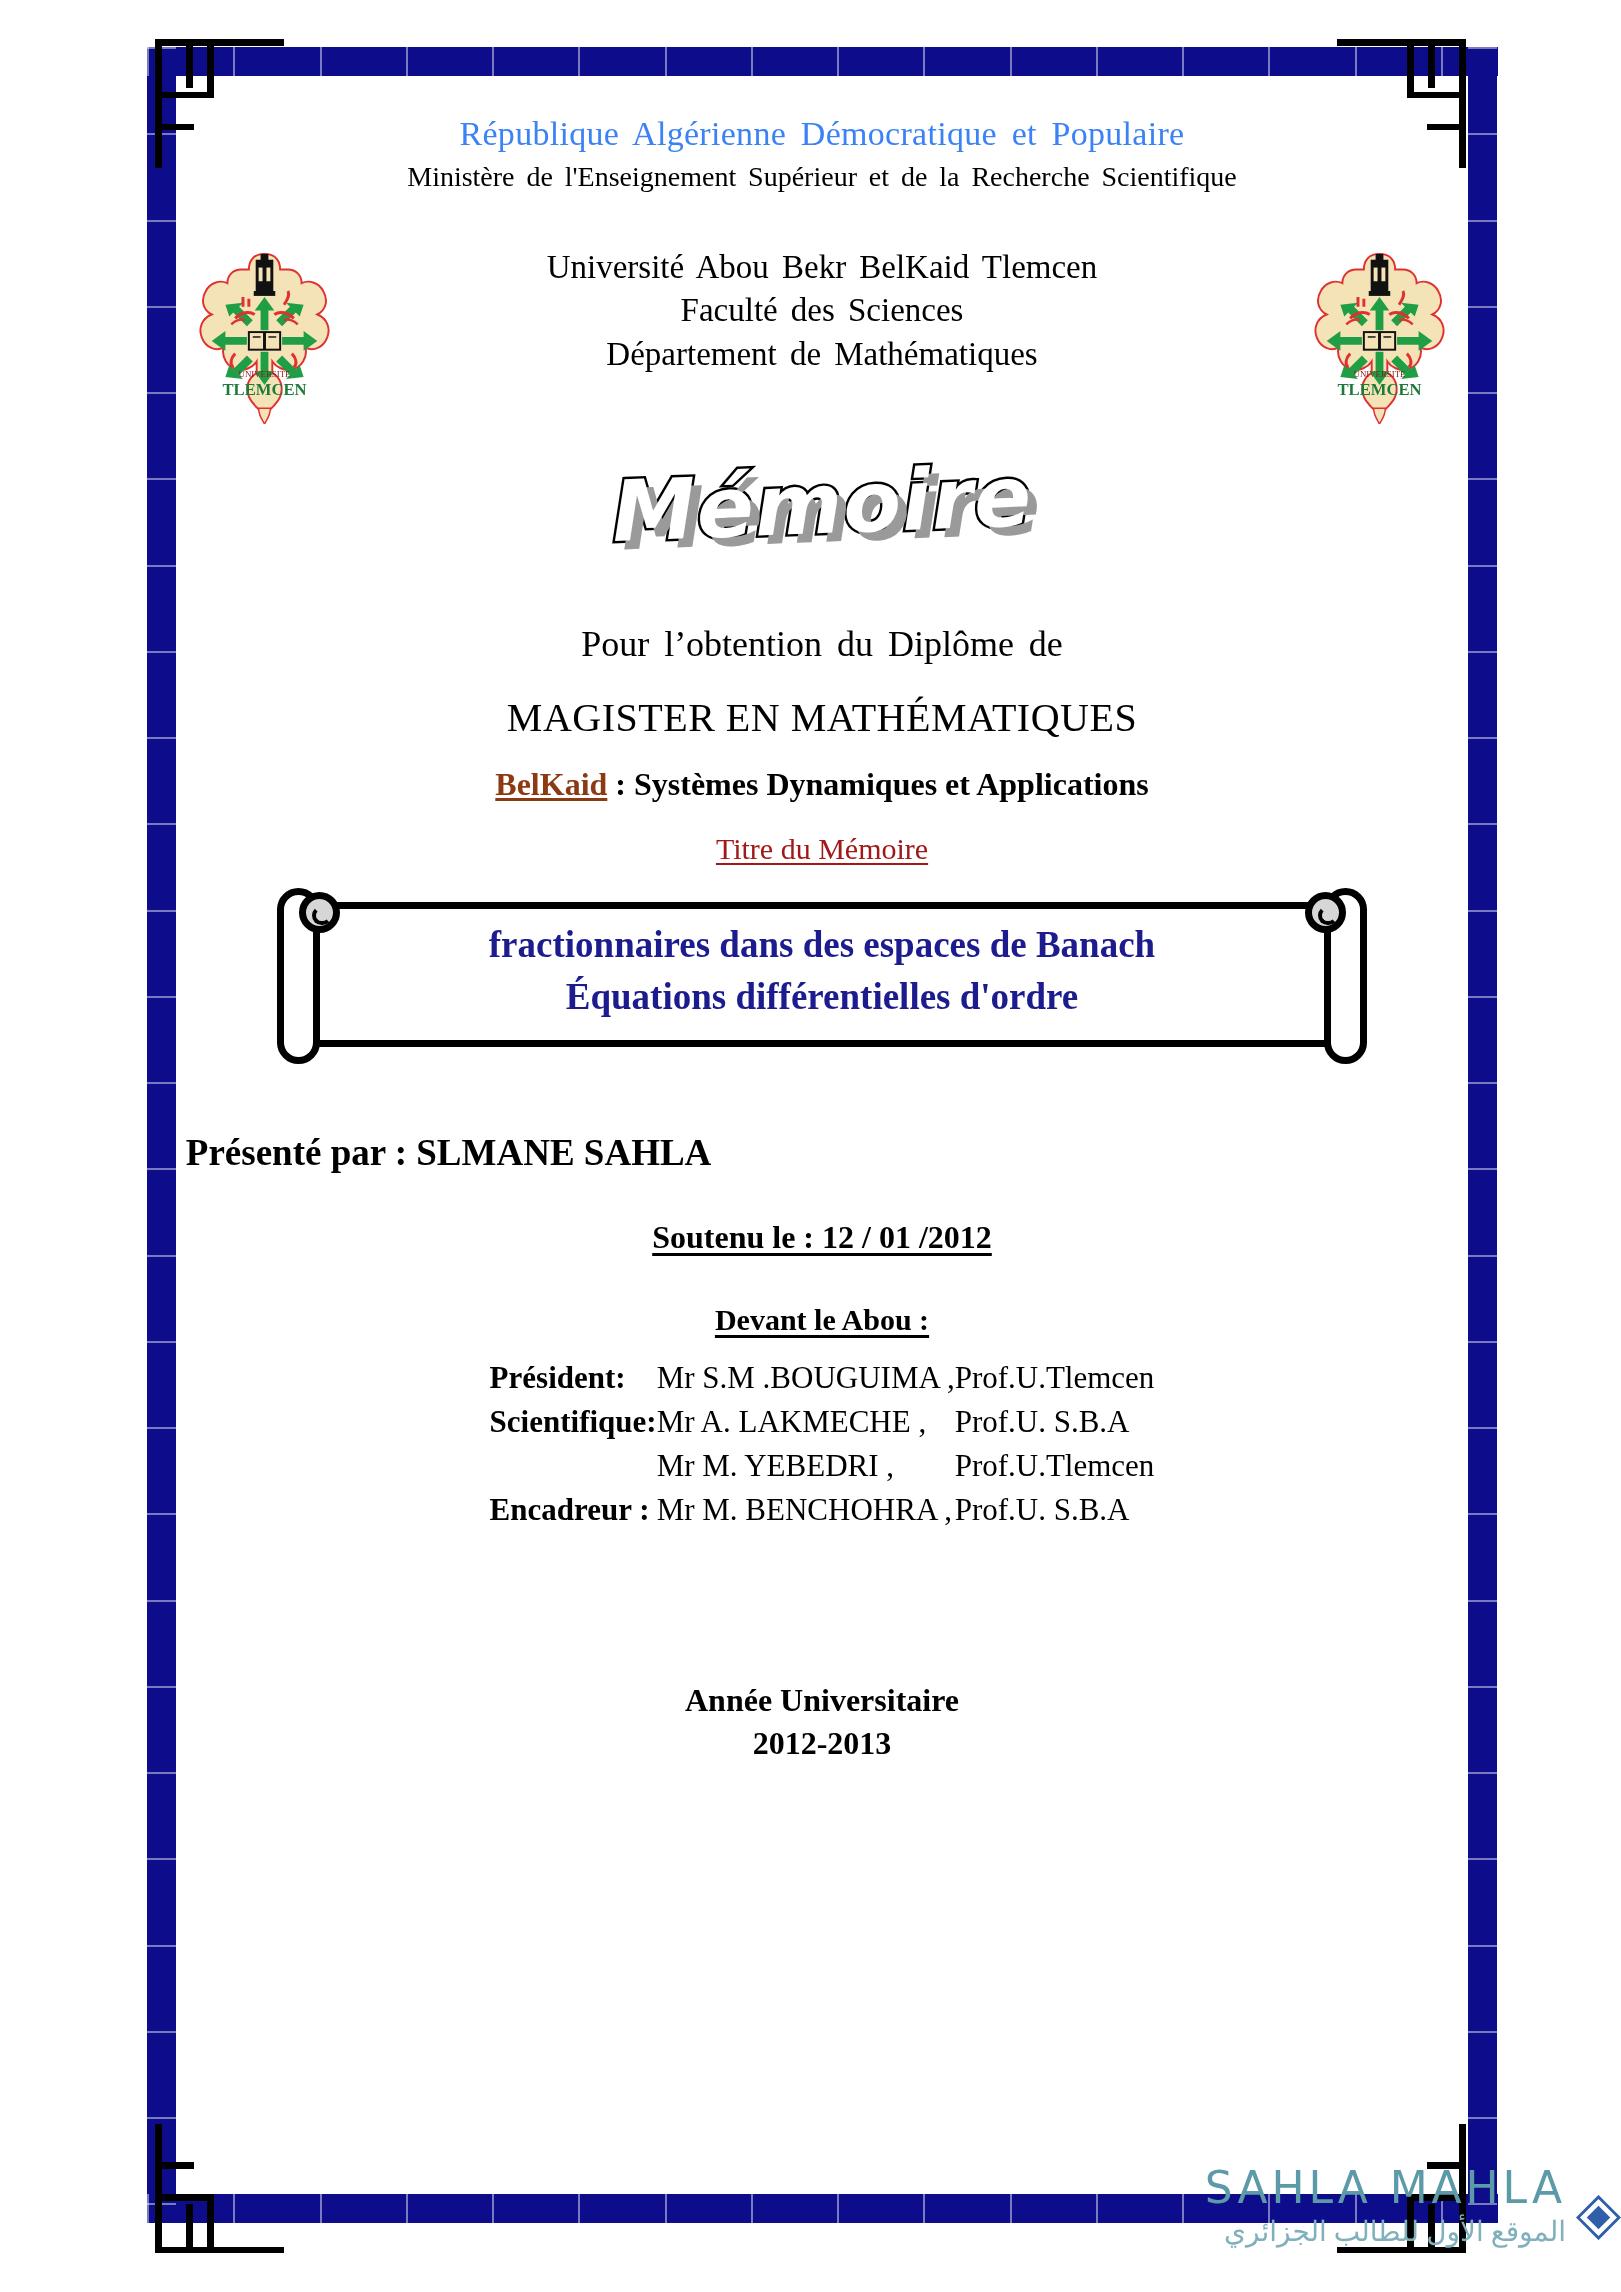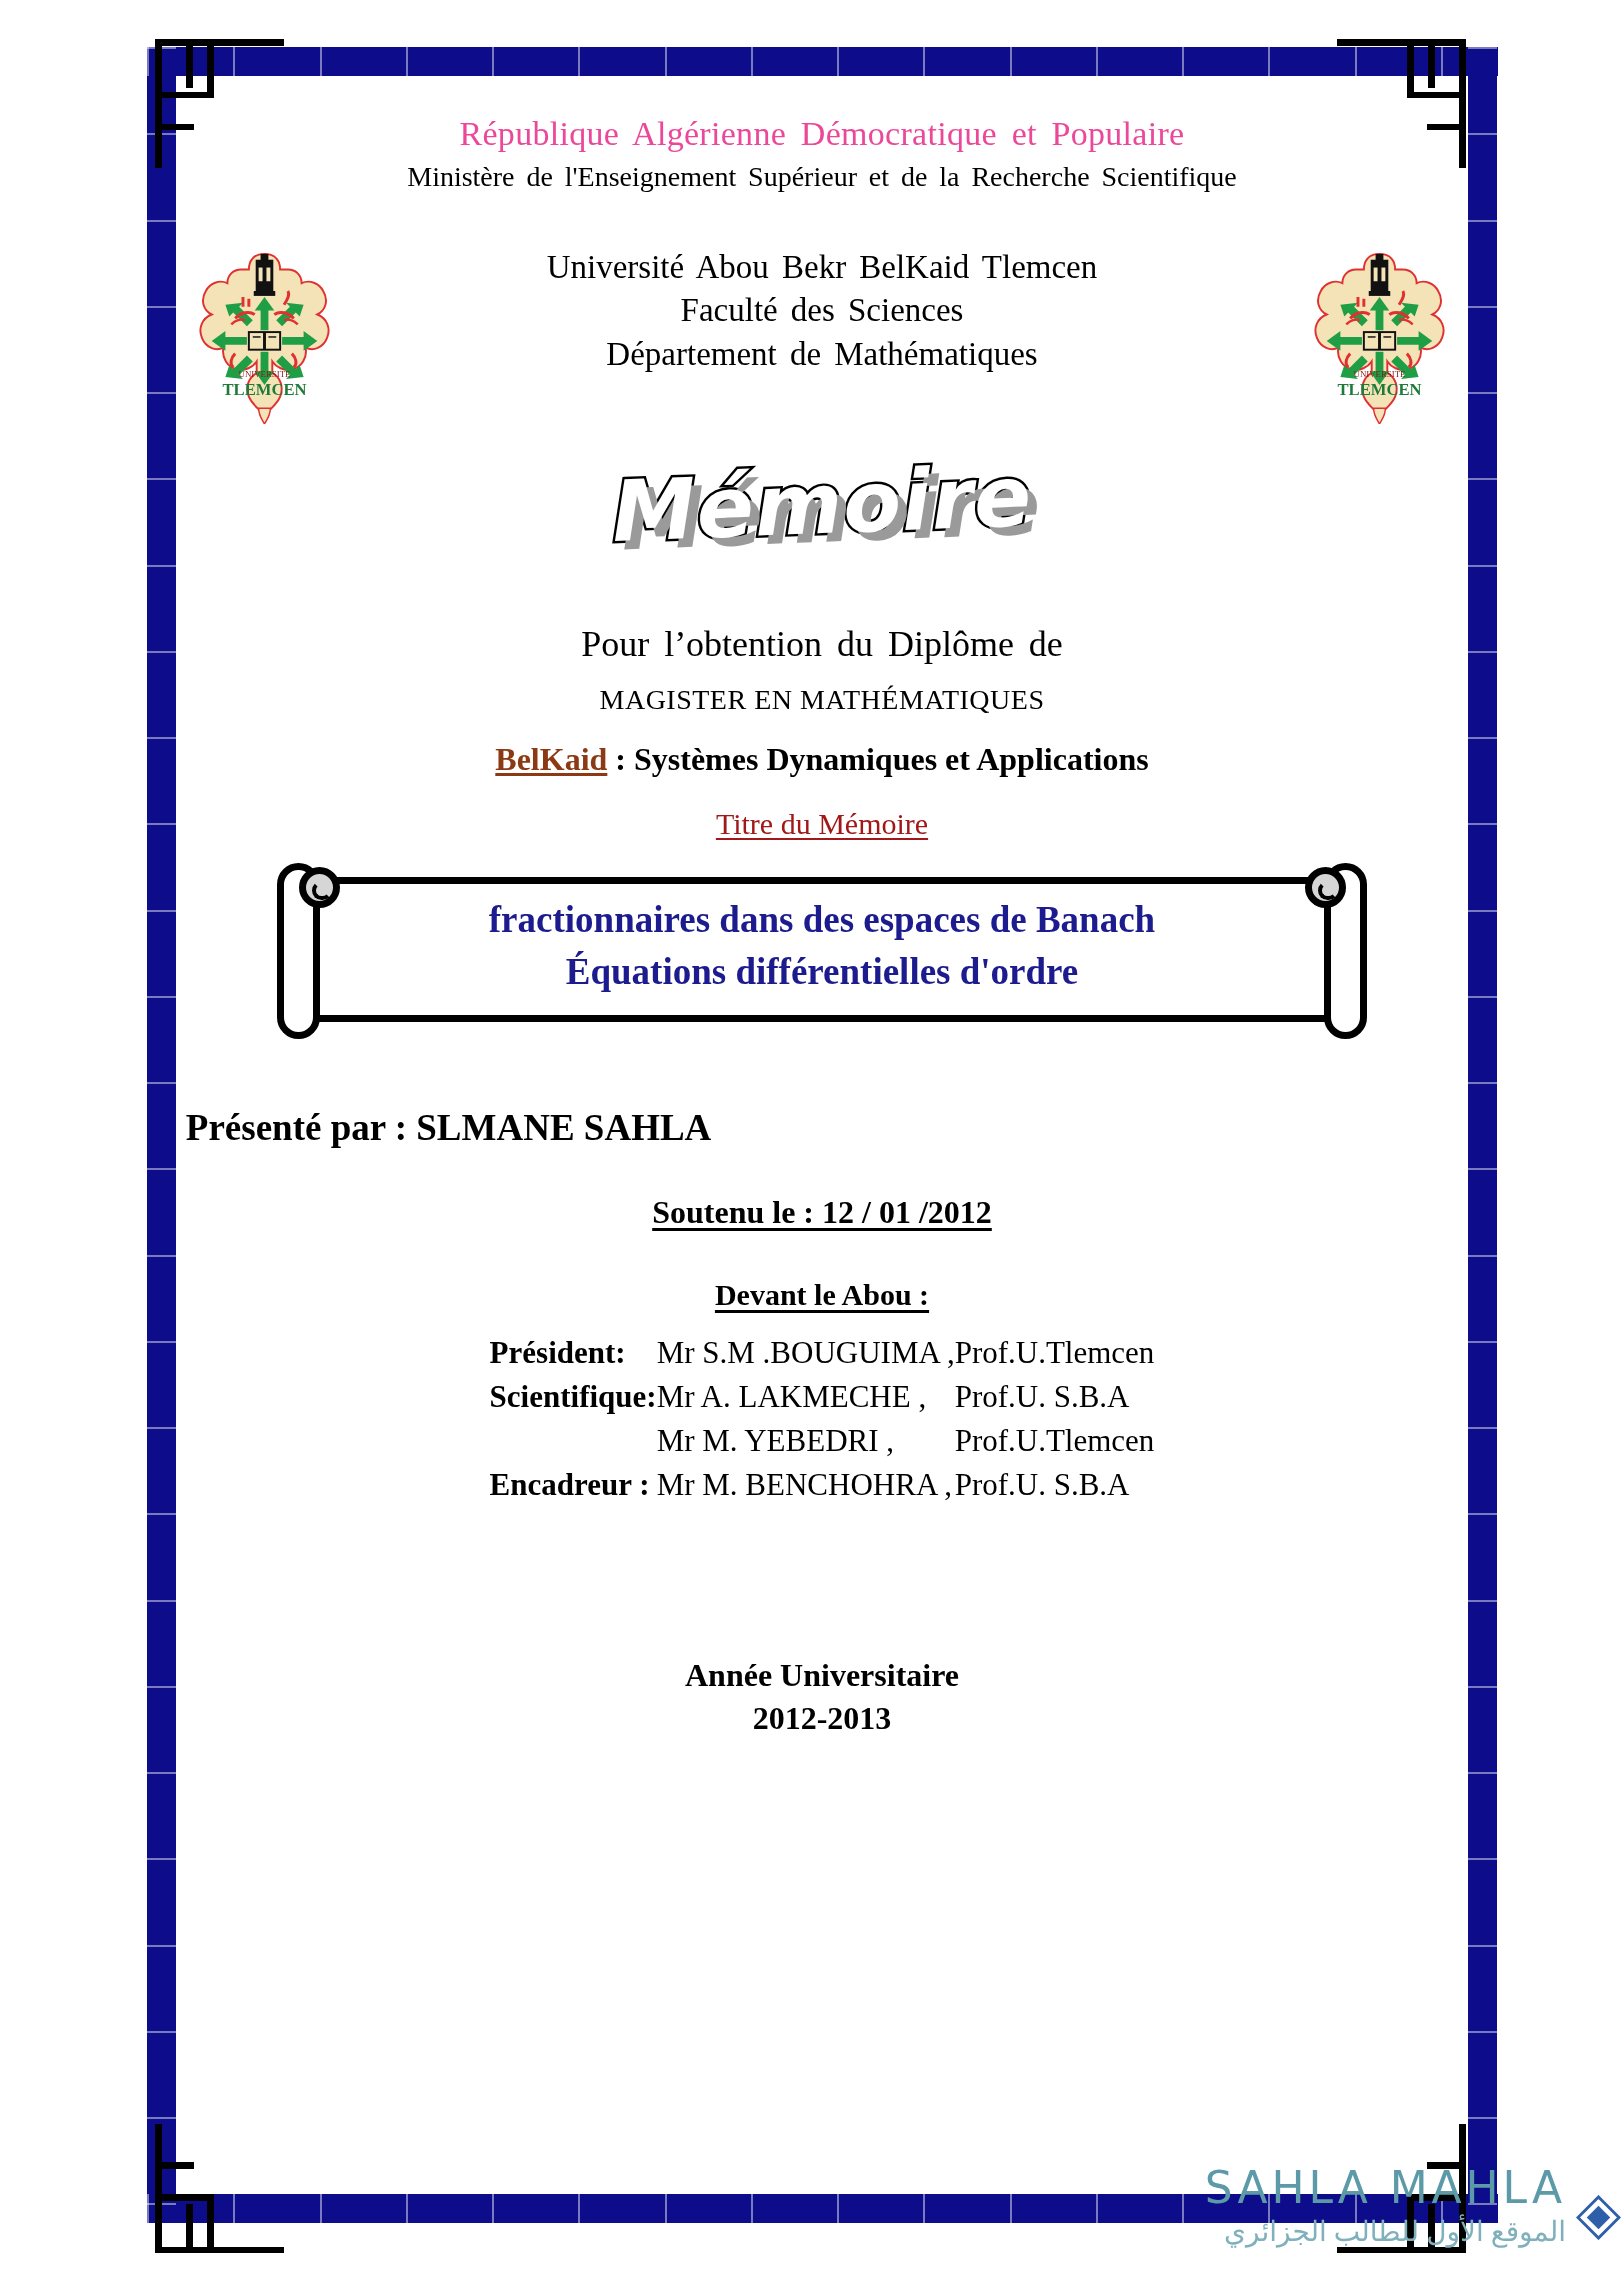--- a/index.html
+++ b/index.html
@@ -44,21 +44,21 @@
     width: 1292px;
     height: 2117px;
     text-align: center;
   }
 
   .ministry-block { padding-top: 39px; }
   .line-republic {
     font-size: 34px;
     letter-spacing: 0.3px;
     word-spacing: 5.9px;
-    color: #ec4899;
+    color: #3b82f6;
   }
   .line-ministry {
     font-size: 28px;
     word-spacing: 4.9px;
     margin-top: 7.8px;
     color: #000;
   }
 
   
   .univ-row {
@@ -104,22 +104,22 @@
     transform: rotate(-2.2deg);
   }
 
   
   .diploma-1 {
     margin-top: 50px;
     font-size: 36px;
     word-spacing: 5.9px;
   }
   .diploma-2 {
-    margin-top: 19px;
-    font-size: 28px;
+    margin-top: 29px;
+    font-size: 40px;
     letter-spacing: 0.5px;
   }
   .option-line {
     margin-top: 25.5px;
     font-size: 32px;
     font-weight: bold;
   }
   .option-label {
     color: #8c3a14;
     text-decoration: underline;

